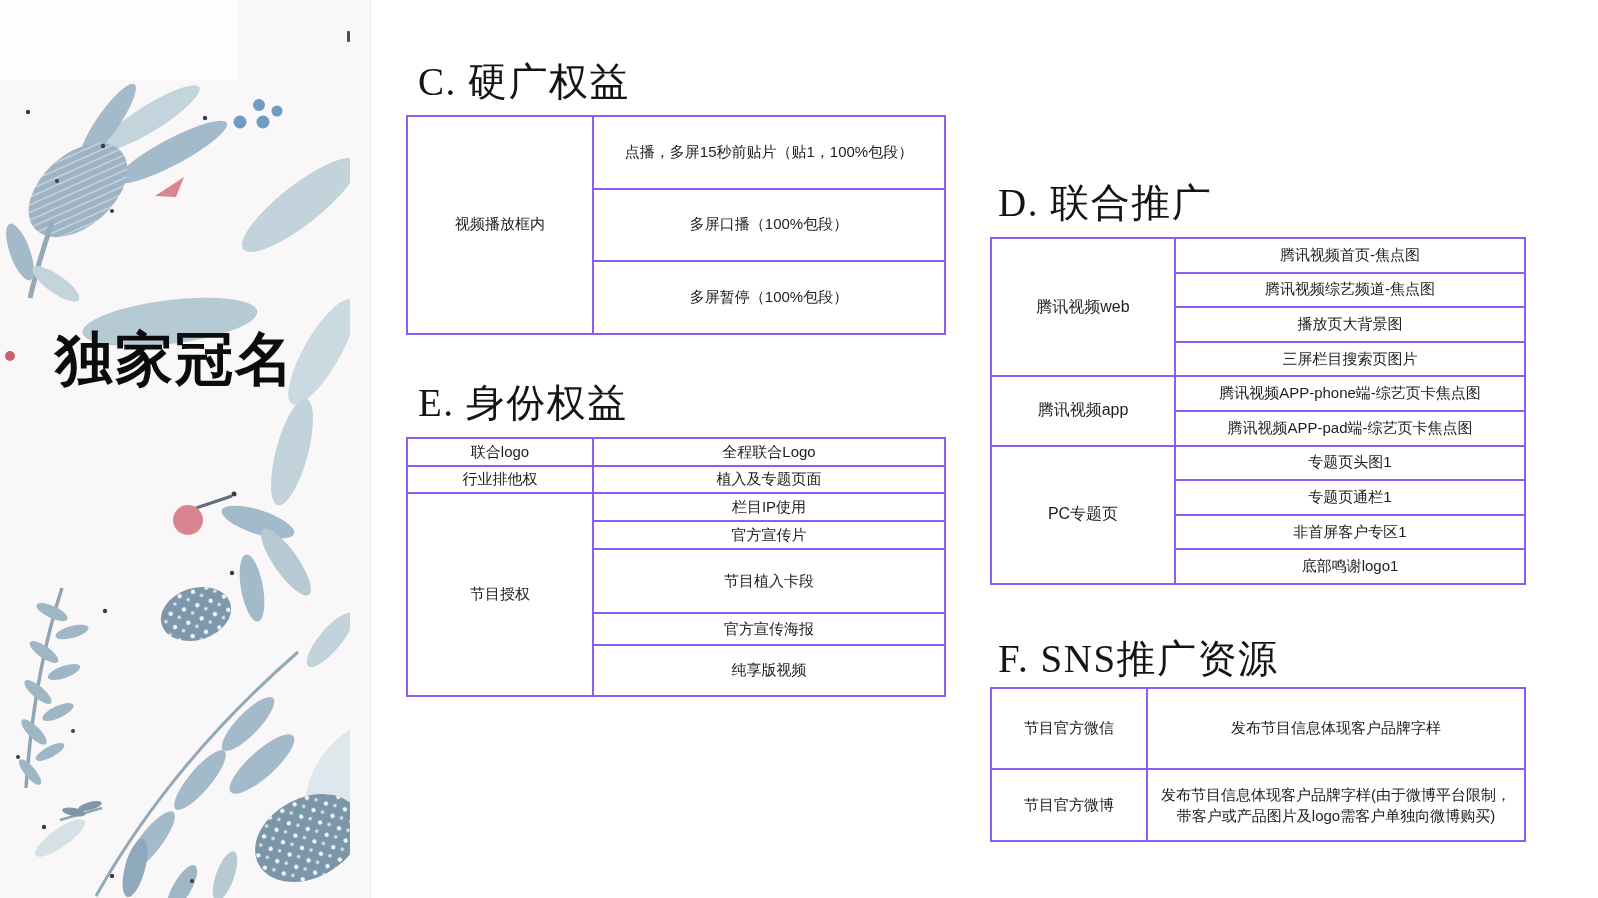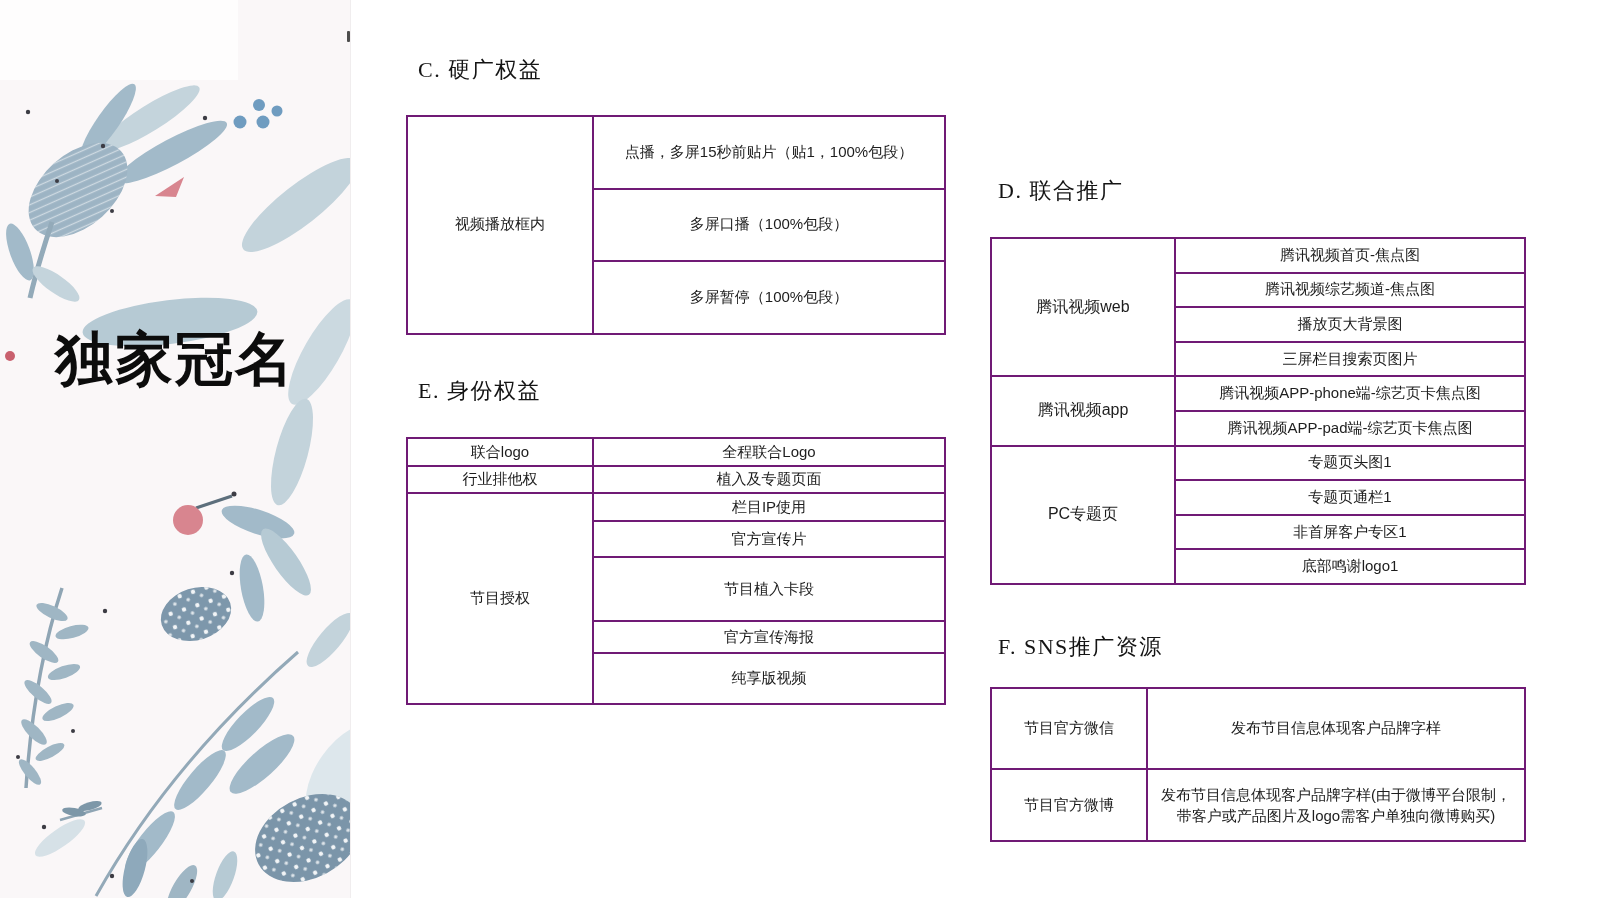--- a/index.html
+++ b/index.html
@@ -10,56 +10,56 @@
   }
   html,body{margin:0;padding:0}
   body{
     width:1598px;height:898px;position:relative;overflow:hidden;
     background:#ffffff;color:var(--text);
     font-family:"Liberation Sans",sans-serif;
   }
   
   .left-art{
     position:absolute;left:0;top:0;width:350px;height:898px;
-    background:var(--panel-bg);border-right:1px solid #f0edee;
+    background:var(--panel-bg);border-right:1px solid #f0edee;padding-left:20px;
   }
   .left-art svg{position:absolute;left:0;top:0}
   .brand{
     position:absolute;left:0;width:350px;text-align:center;
     font-family:"Liberation Serif","DejaVu Serif",serif;font-weight:700;color:#0c0c0c;
   }
   .brand-title{top:322px;font-size:58px;line-height:75px;letter-spacing:2px}
   .brand-price{top:541px;font-size:60px;line-height:76px;letter-spacing:1px}
   .edge-tick{position:absolute;left:347px;top:31px;width:3px;height:11px;background:#4d4d4d;border-radius:1px}
   
   .sec-title{
     position:absolute;margin:0;font-family:"Liberation Serif","DejaVu Serif",serif;
-    font-weight:400;font-size:22px;color:#141414;letter-spacing:1.5px;white-space:nowrap;text-align:right;
+    font-weight:400;font-size:39px;color:#141414;letter-spacing:1.5px;white-space:nowrap;text-align:right;
   }
   #title-c{left:418px;top:55px}
   #title-e{left:418px;top:376px}
   #title-d{left:998px;top:176px}
   #title-f{left:998px;top:632px}
   
   table.grid{
     position:absolute;border-collapse:collapse;table-layout:fixed;background:#ffffff;
   }
   table.grid td{
-    border:2px solid #701a75;text-align:center;vertical-align:middle;
+    border:2px solid #8b5cf6;text-align:center;vertical-align:middle;
     font-size:15px;color:#1d1d1d;padding:2px 6px;overflow:hidden;
   }
   #table-c{left:406px;top:115px;width:540px}
   #table-c tr{height:72.6px}
   #table-c .c1{width:172px}
   #table-e{left:406px;top:437px;width:540px}
   #table-e .c1{width:172px}
   #table-e tr:nth-child(1){height:28px}
   #table-e tr:nth-child(2){height:27px}
   #table-e tr:nth-child(3){height:28px}
-  #table-e tr:nth-child(4){height:36px}
+  #table-e tr:nth-child(4){height:28px}
   #table-e tr:nth-child(5){height:64px}
   #table-e tr:nth-child(6){height:32px}
   #table-e tr:nth-child(7){height:51px}
   #table-d{left:990px;top:237px;width:536px}
   #table-d .c1{width:170px}
   #table-d tr{height:34.6px}
   #table-d td{font-size:15px}
   #table-d td.hdr{font-size:16px}
   #table-f{left:990px;top:687px;width:536px}
   #table-f .c1{width:142px}

